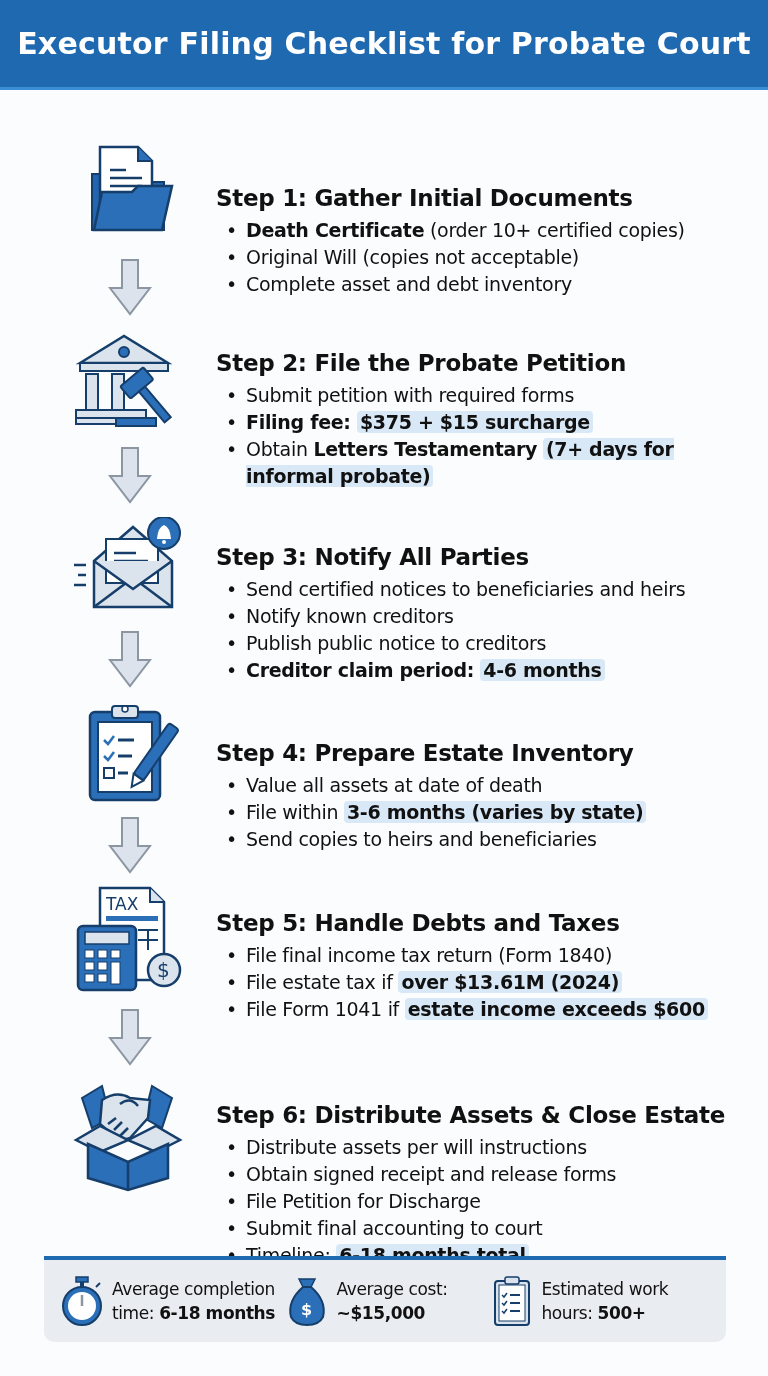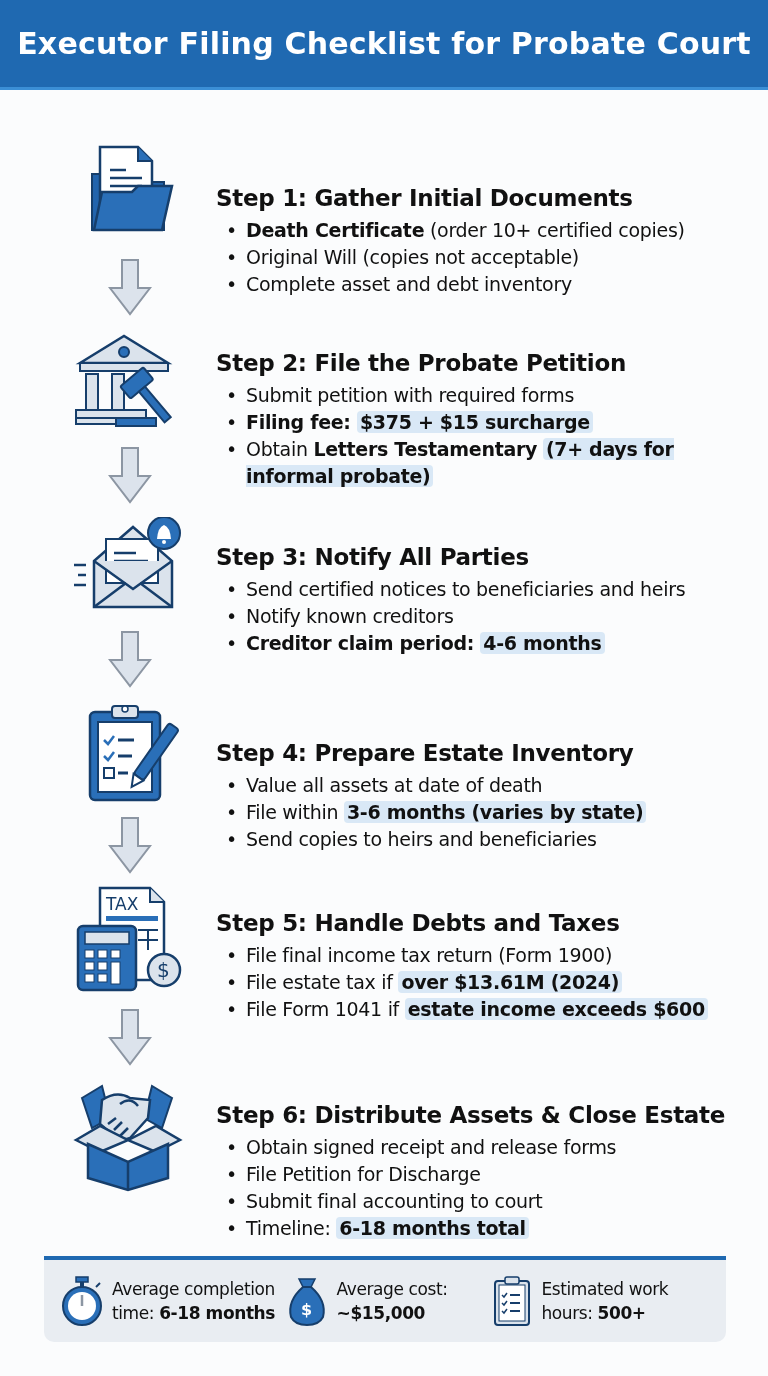--- a/index.html
+++ b/index.html
@@ -104,20 +104,21 @@
       <circle cx="92" cy="16" r="16" fill="#2a6fb8" stroke="#163e6b" stroke-width="2"></circle>
       <path d="M85 22 Q86 10 92 8 Q98 10 99 22 Z" fill="#fff"></path>
       <circle cx="92" cy="25" r="2" fill="#fff"></circle>
     </svg>
   </div>
   <div class="text" style="top:2px;">
     <div class="title">Step 3: Notify All Parties</div>
     <ul>
       <li>Send certified notices to beneficiaries and heirs</li>
       <li>Notify known creditors</li>
+      <li>Publish public notice to creditors</li>
       <li><span class="b">Creditor claim period: </span><span class="b hl">4-6 months</span></li>
     </ul>
   </div>
 </div>
 <div class="arrow" style="top:630px;">
   <svg width="44" height="58" viewBox="0 0 44 58">
       <path d="M14 2 H30 V30 H42 L22 56 L2 30 H14 Z" fill="#dce3ec" stroke="#8c96a3" stroke-width="2"></path>
     </svg>
 </div>
 
@@ -177,21 +178,21 @@
         <rect x="13" y="90" width="9" height="8"></rect>
           <rect x="26" y="90" width="9" height="8"></rect>
       </g>
       <circle cx="92" cy="86" r="16" fill="#dbe3ec" stroke="#163e6b" stroke-width="2.5"></circle>
       <text x="85" y="93" font-family="DejaVu Sans, sans-serif" font-size="20" fill="#163e6b">$</text>
     </svg>
   </div>
   <div class="text" style="top:2px;">
     <div class="title">Step 5: Handle Debts and Taxes</div>
     <ul>
-      <li>File final income tax return (Form 1900)</li>
+      <li>File final income tax return (Form 1840)</li>
       <li><span>File estate tax if </span><span class="b hl">over $13.61M (2024)</span></li>
       <li><span>File Form 1041 if </span><span class="b hl">estate income exceeds $600</span></li>
     </ul>
   </div>
 </div>
 <div class="arrow" style="top:1008px;">
   <svg width="44" height="58" viewBox="0 0 44 58">
       <path d="M14 2 H30 V30 H42 L22 56 L2 30 H14 Z" fill="#dce3ec" stroke="#8c96a3" stroke-width="2"></path>
     </svg>
 </div>
@@ -205,20 +206,21 @@
       <path d="M48 26 Q58 18 66 28" fill="none" stroke="#163e6b" stroke-width="2.5"></path>
       <path d="M36 46 L44 40 M42 52 L50 44 M48 58 L56 50" stroke="#163e6b" stroke-width="2.5"></path>
       <path d="M4 62 L28 48 L56 62 L84 48 L108 62 L84 74 L56 62 L28 74 Z" fill="#dbe3ec" stroke="#163e6b" stroke-width="2.5"></path>
       <path d="M16 66 L56 84 L96 66 L96 100 L56 112 L16 100 Z" fill="#2a6fb8" stroke="#163e6b" stroke-width="2.5"></path>
       <line x1="56" y1="84" x2="56" y2="112" stroke="#163e6b" stroke-width="2.5"></line>
     </svg>
   </div>
   <div class="text" style="top:2px;">
     <div class="title">Step 6: Distribute Assets &amp; Close Estate</div>
     <ul>
+      <li>Distribute assets per will instructions</li>
       <li>Obtain signed receipt and release forms</li>
       <li>File Petition for Discharge</li>
       <li>Submit final accounting to court</li>
       <li><span>Timeline: </span><span class="b hl">6-18 months total</span></li>
     </ul>
   </div>
 </div>
 
 <div class="footer">
   <div class="stat">

